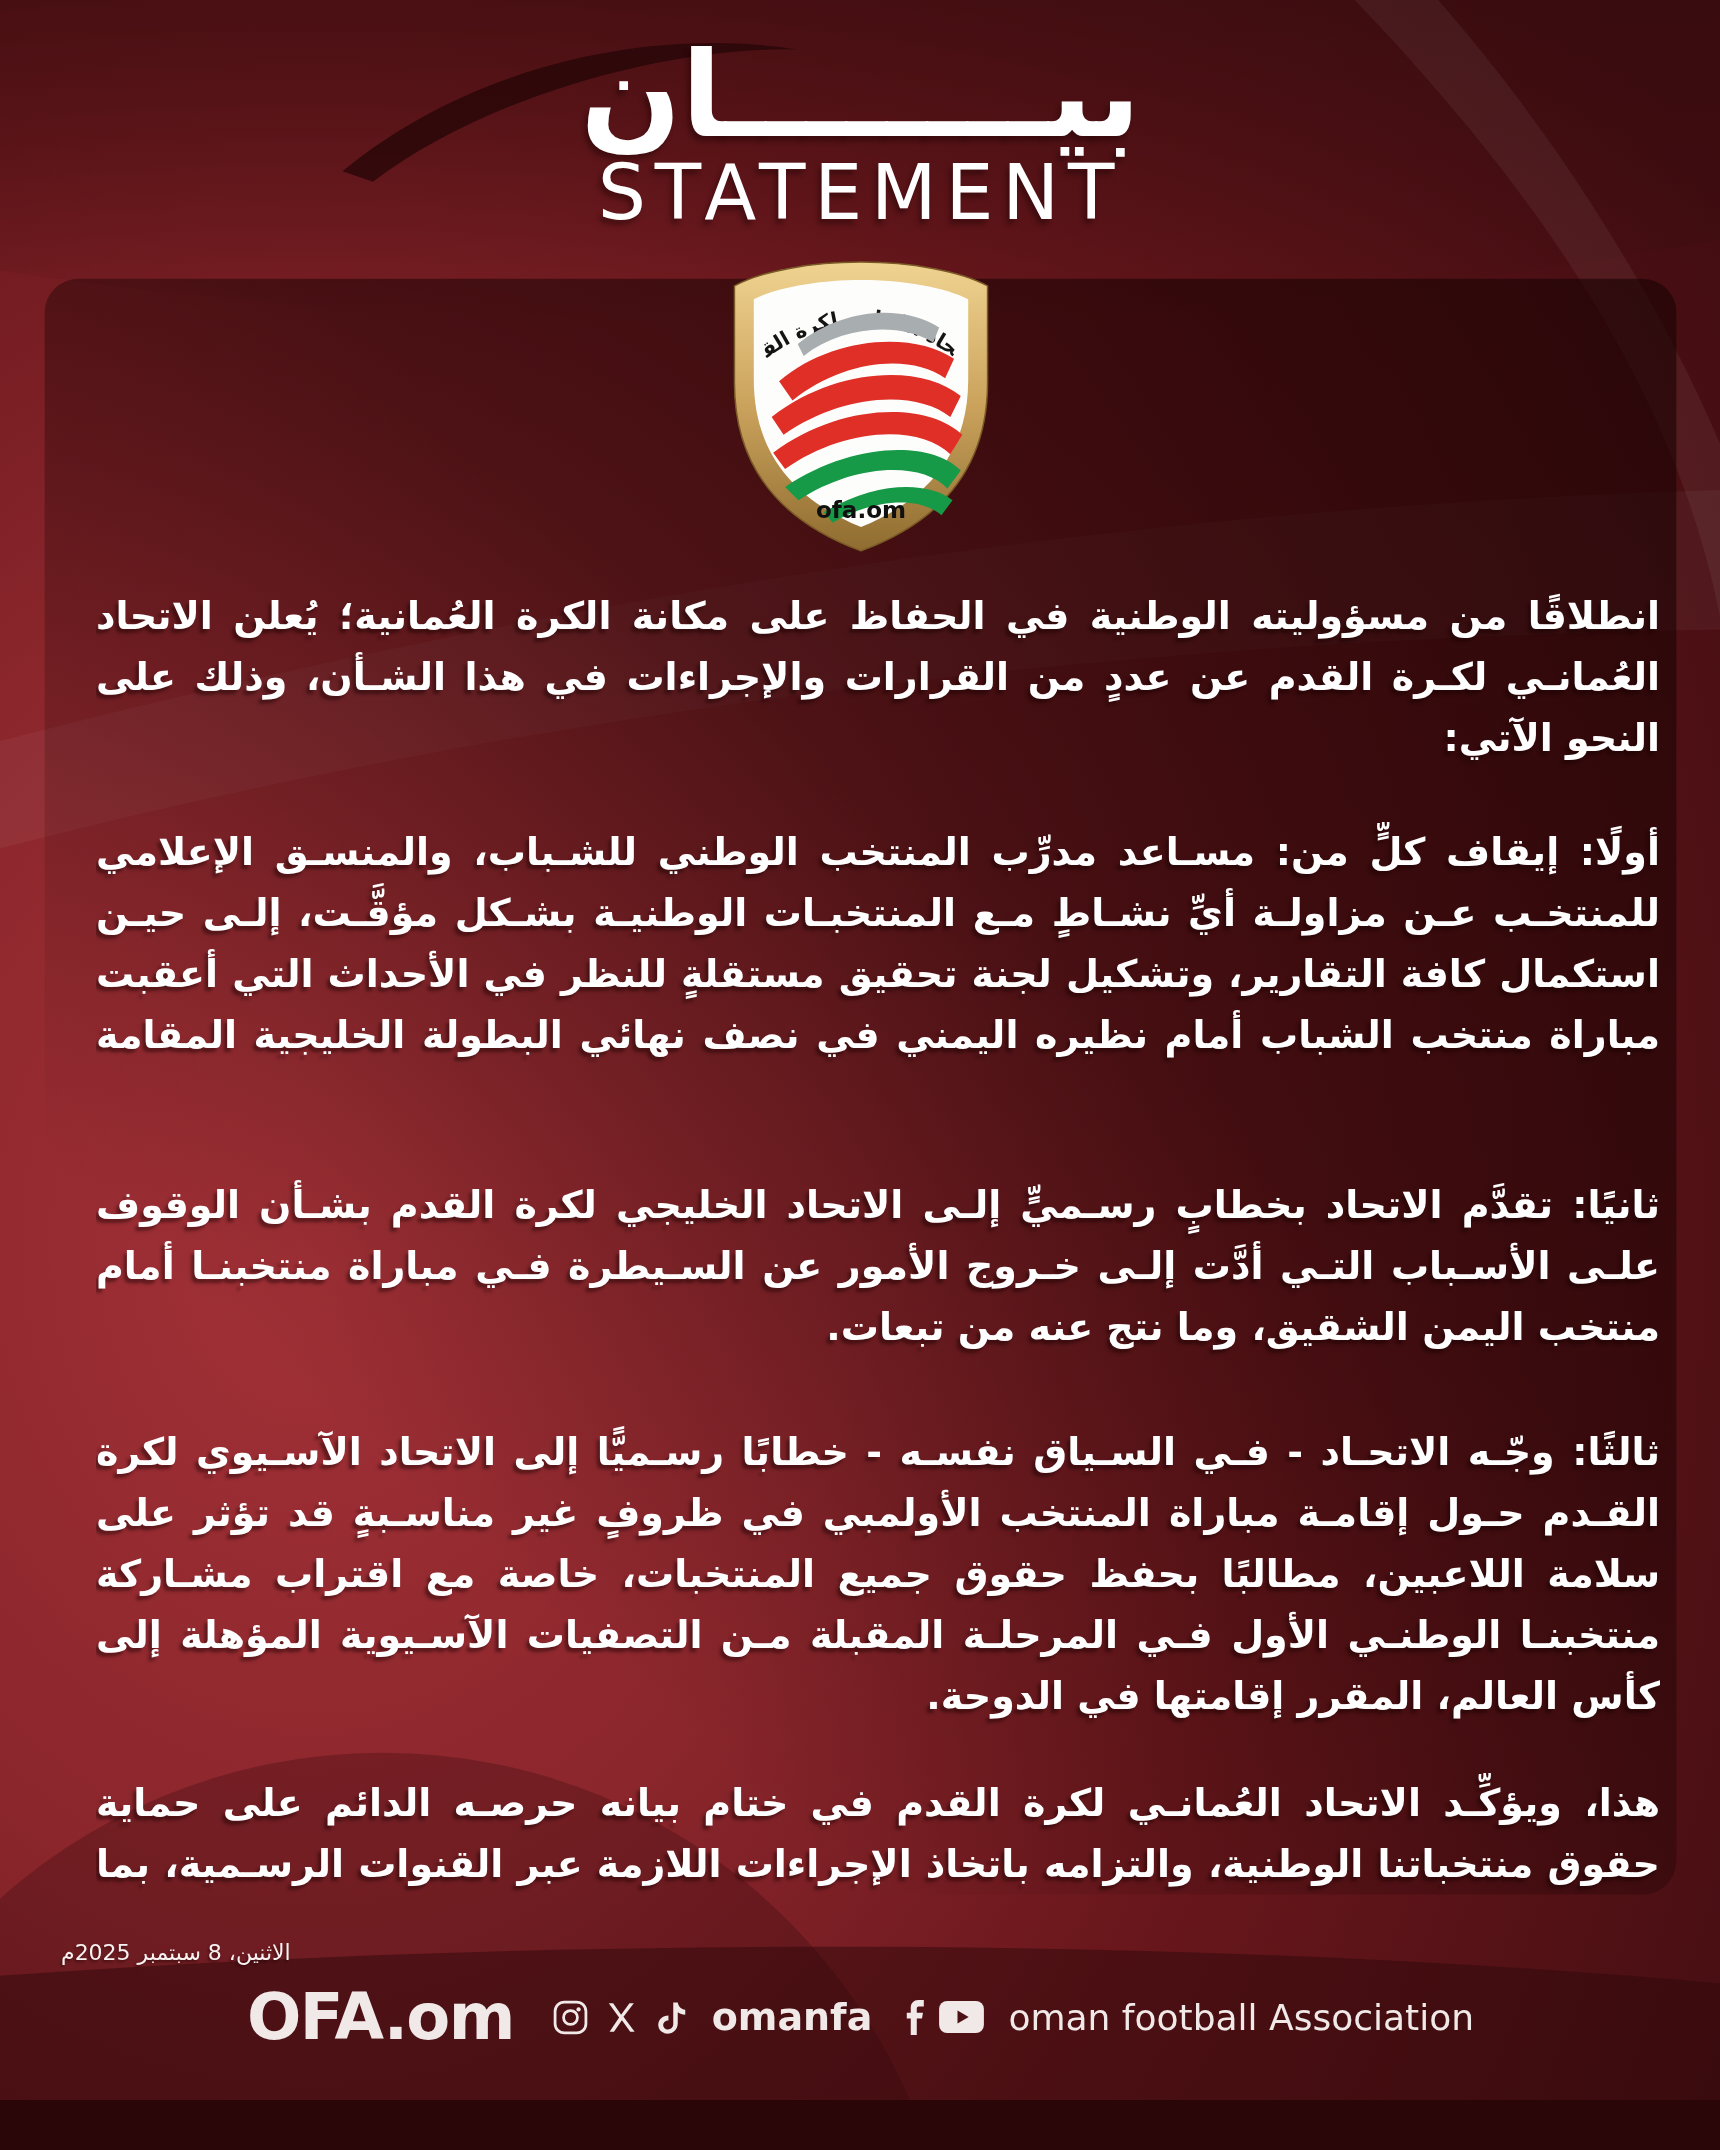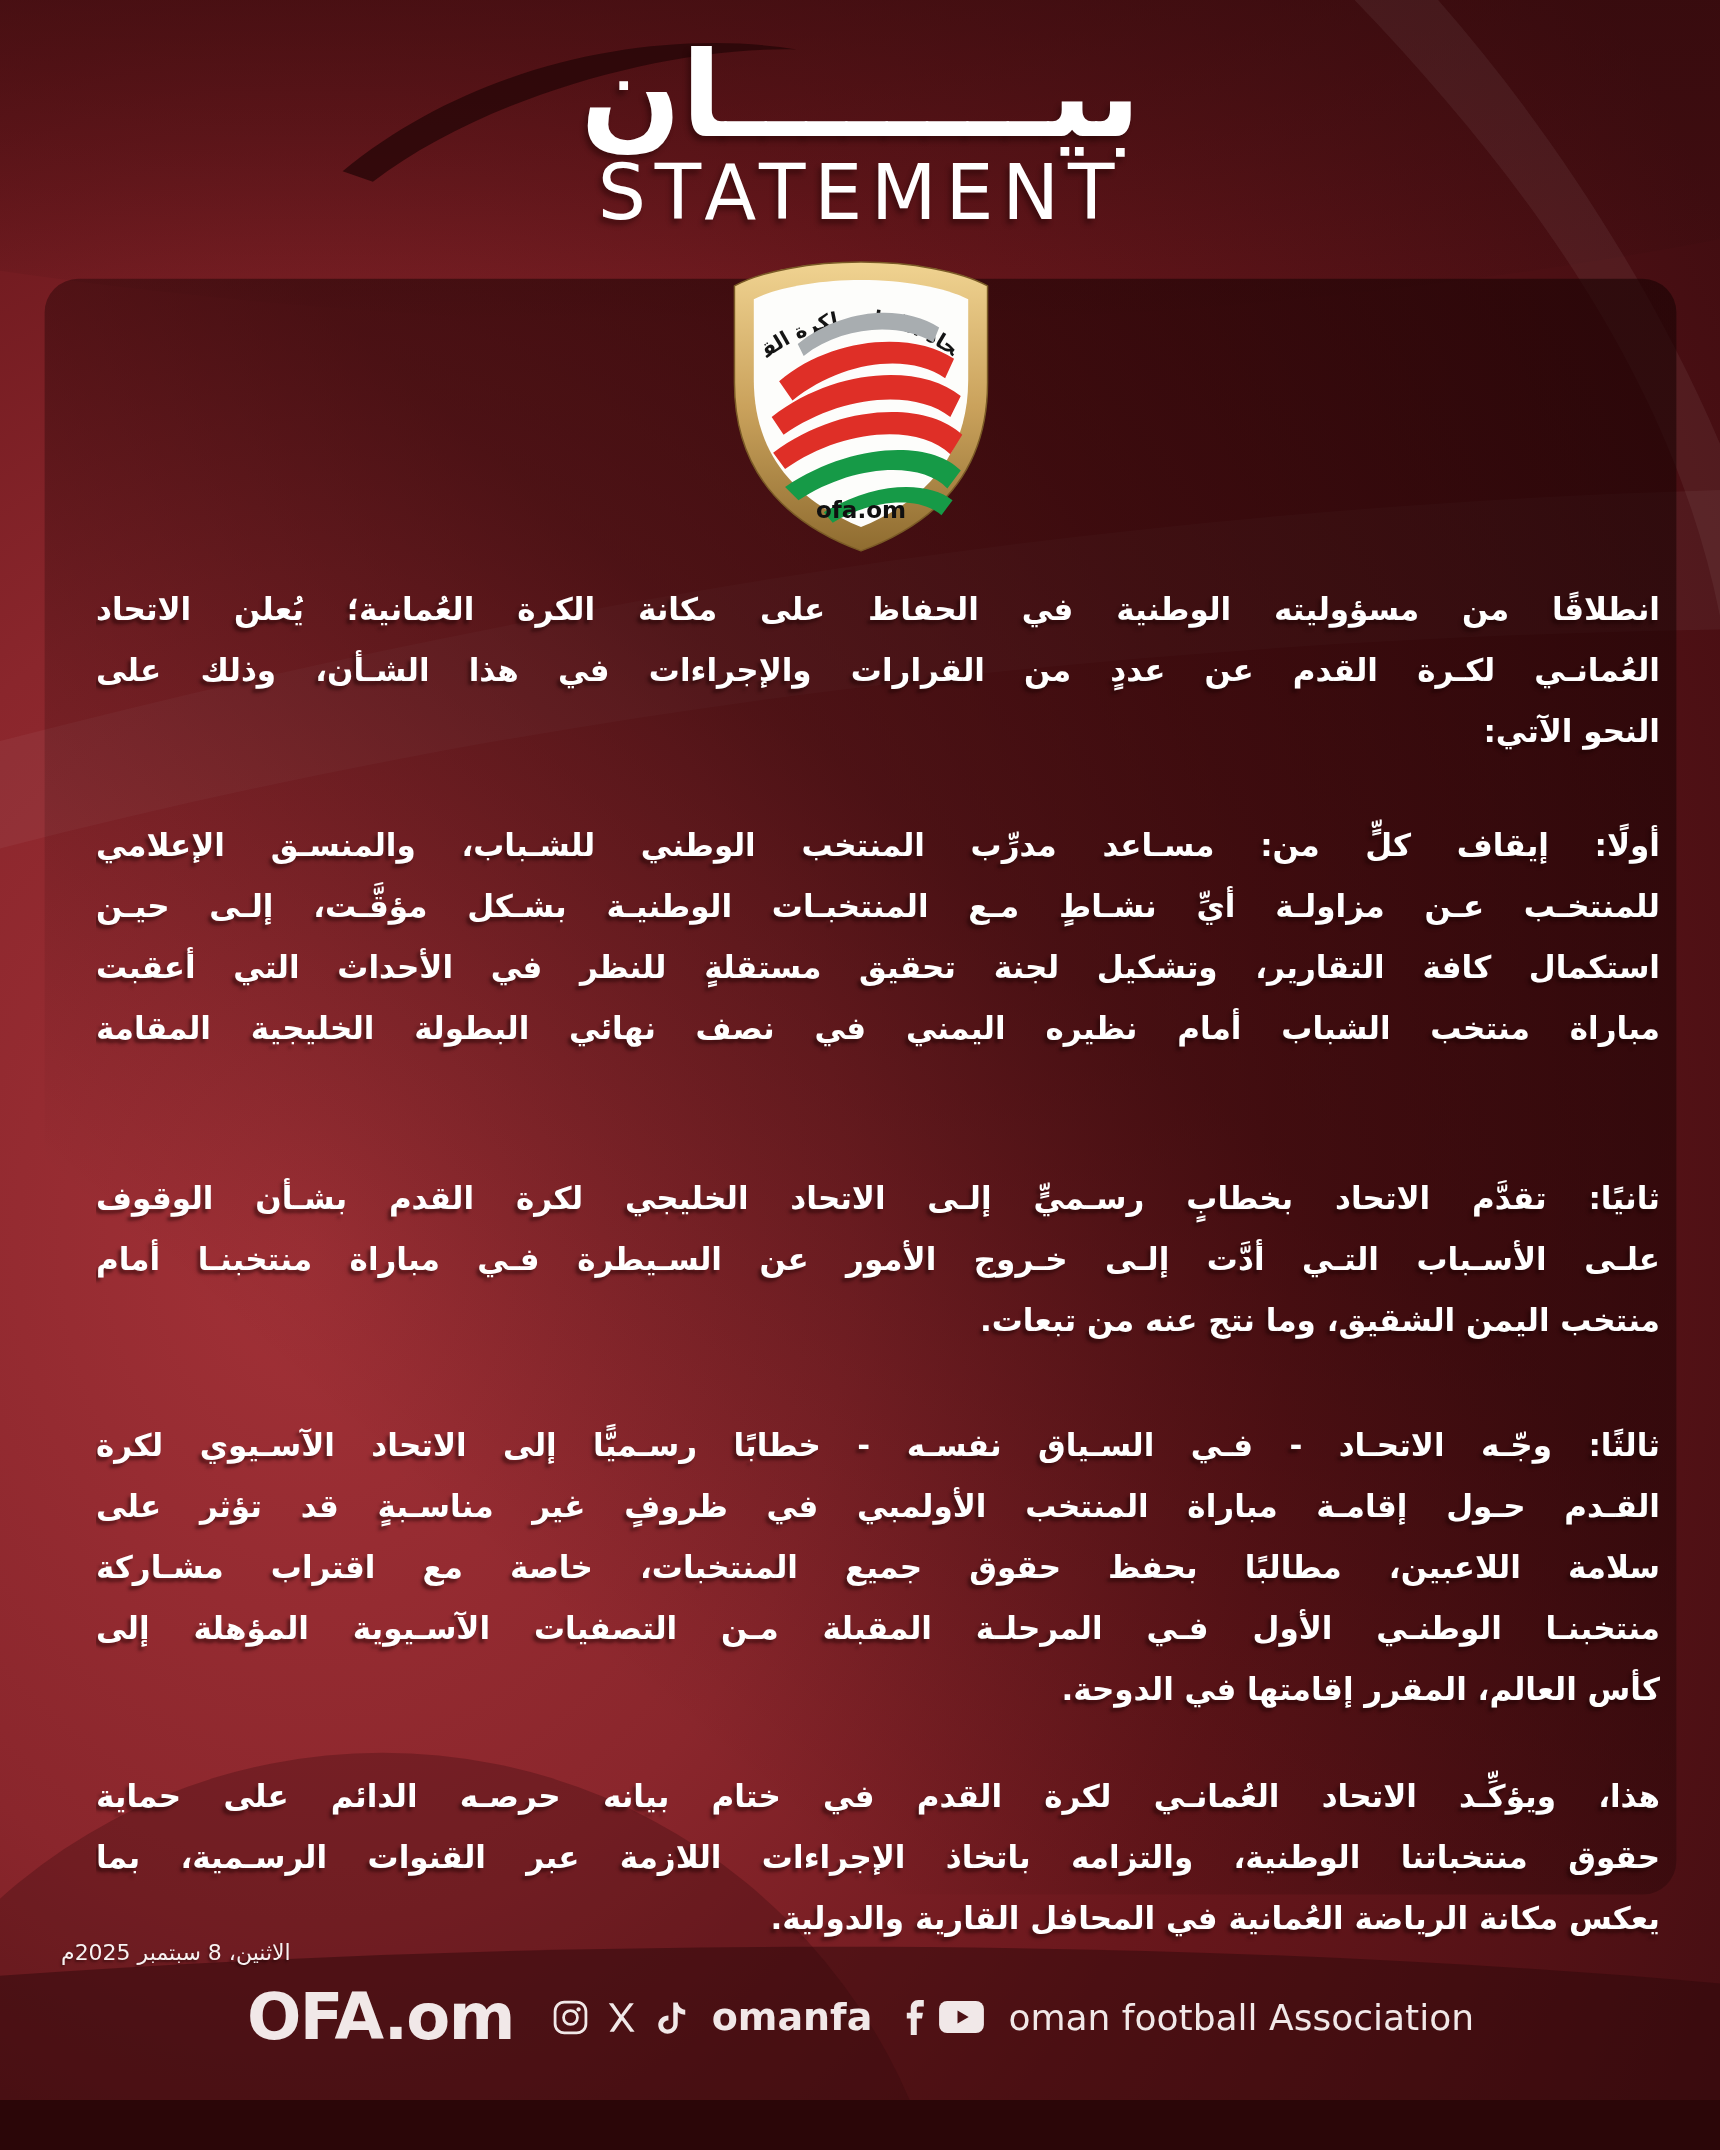--- a/index.html
+++ b/index.html
@@ -20,21 +20,21 @@
     margin-top:-22px;font-size:76px;font-weight:normal;letter-spacing:8.8px;
     text-shadow:-3.2px 4.8px 4.8px rgba(25,0,0,.40);
   }
 
   
   .logo{position:absolute;top:256px;left:50%;transform:translateX(-50%);width:268px;height:301px;}
 
   
   .para{
     position:absolute;left:56px;right:61px;color:#ffffff;
-    direction:rtl;font-weight:bold;font-size:31px;line-height:61px;
+    direction:rtl;font-weight:bold;font-size:38px;line-height:61px;
     overflow:hidden;
     text-shadow:-3.2px 4px 3.2px rgba(25,0,0,.45);
     margin-left:40px;
   }
   .line{display:block;white-space:nowrap;text-align:justify;text-align-last:justify;}
   .line.last{text-align-last:right;}
   .p1{top:548px;} .p2{top:784px;} .p3{top:1137px;} .p4{top:1384px;} .p5{top:1735px;}
 
   
   .dateline{
@@ -141,21 +141,20 @@
     <p class="para p4">
       <span class="line">ثالثًا: وجّـه الاتحـاد - فـي السـياق نفسـه - خطابًا رسـميًّا إلى الاتحاد الآسـيوي لكرة</span>
       <span class="line">القـدم حـول إقامـة مباراة المنتخب الأولمبي في ظروفٍ غير مناسـبةٍ قد تؤثر على</span>
       <span class="line">سلامة اللاعبين، مطالبًا بحفظ حقوق جميع المنتخبات، خاصة مع اقتراب مشـاركة</span>
       <span class="line">منتخبنـا الوطنـي الأول فـي المرحلـة المقبلة مـن التصفيات الآسـيوية المؤهلة إلى</span>
       <span class="line last">كأس العالم، المقرر إقامتها في الدوحة.</span>
     </p>
     <p class="para p5">
       <span class="line">هذا، ويؤكِّـد الاتحاد العُمانـي لكرة القدم في ختام بيانه حرصـه الدائم على حماية</span>
       <span class="line">حقوق منتخباتنا الوطنية، والتزامه باتخاذ الإجراءات اللازمة عبر القنوات الرسـمية، بما</span>
-      <span class="line last">يعكس مكانة الرياضة العُمانية في المحافل القارية والدولية.</span>
     </p>
   </main>
 
   <div class="dateline">الاثنين، 8 سبتمبر 2025م</div>
 
   <footer class="footer">
     <span class="wordmark">OFA.om</span>
 
     <span class="iconrow">
       <svg class="icn" width="37" height="37" viewBox="0 0 48 48">

